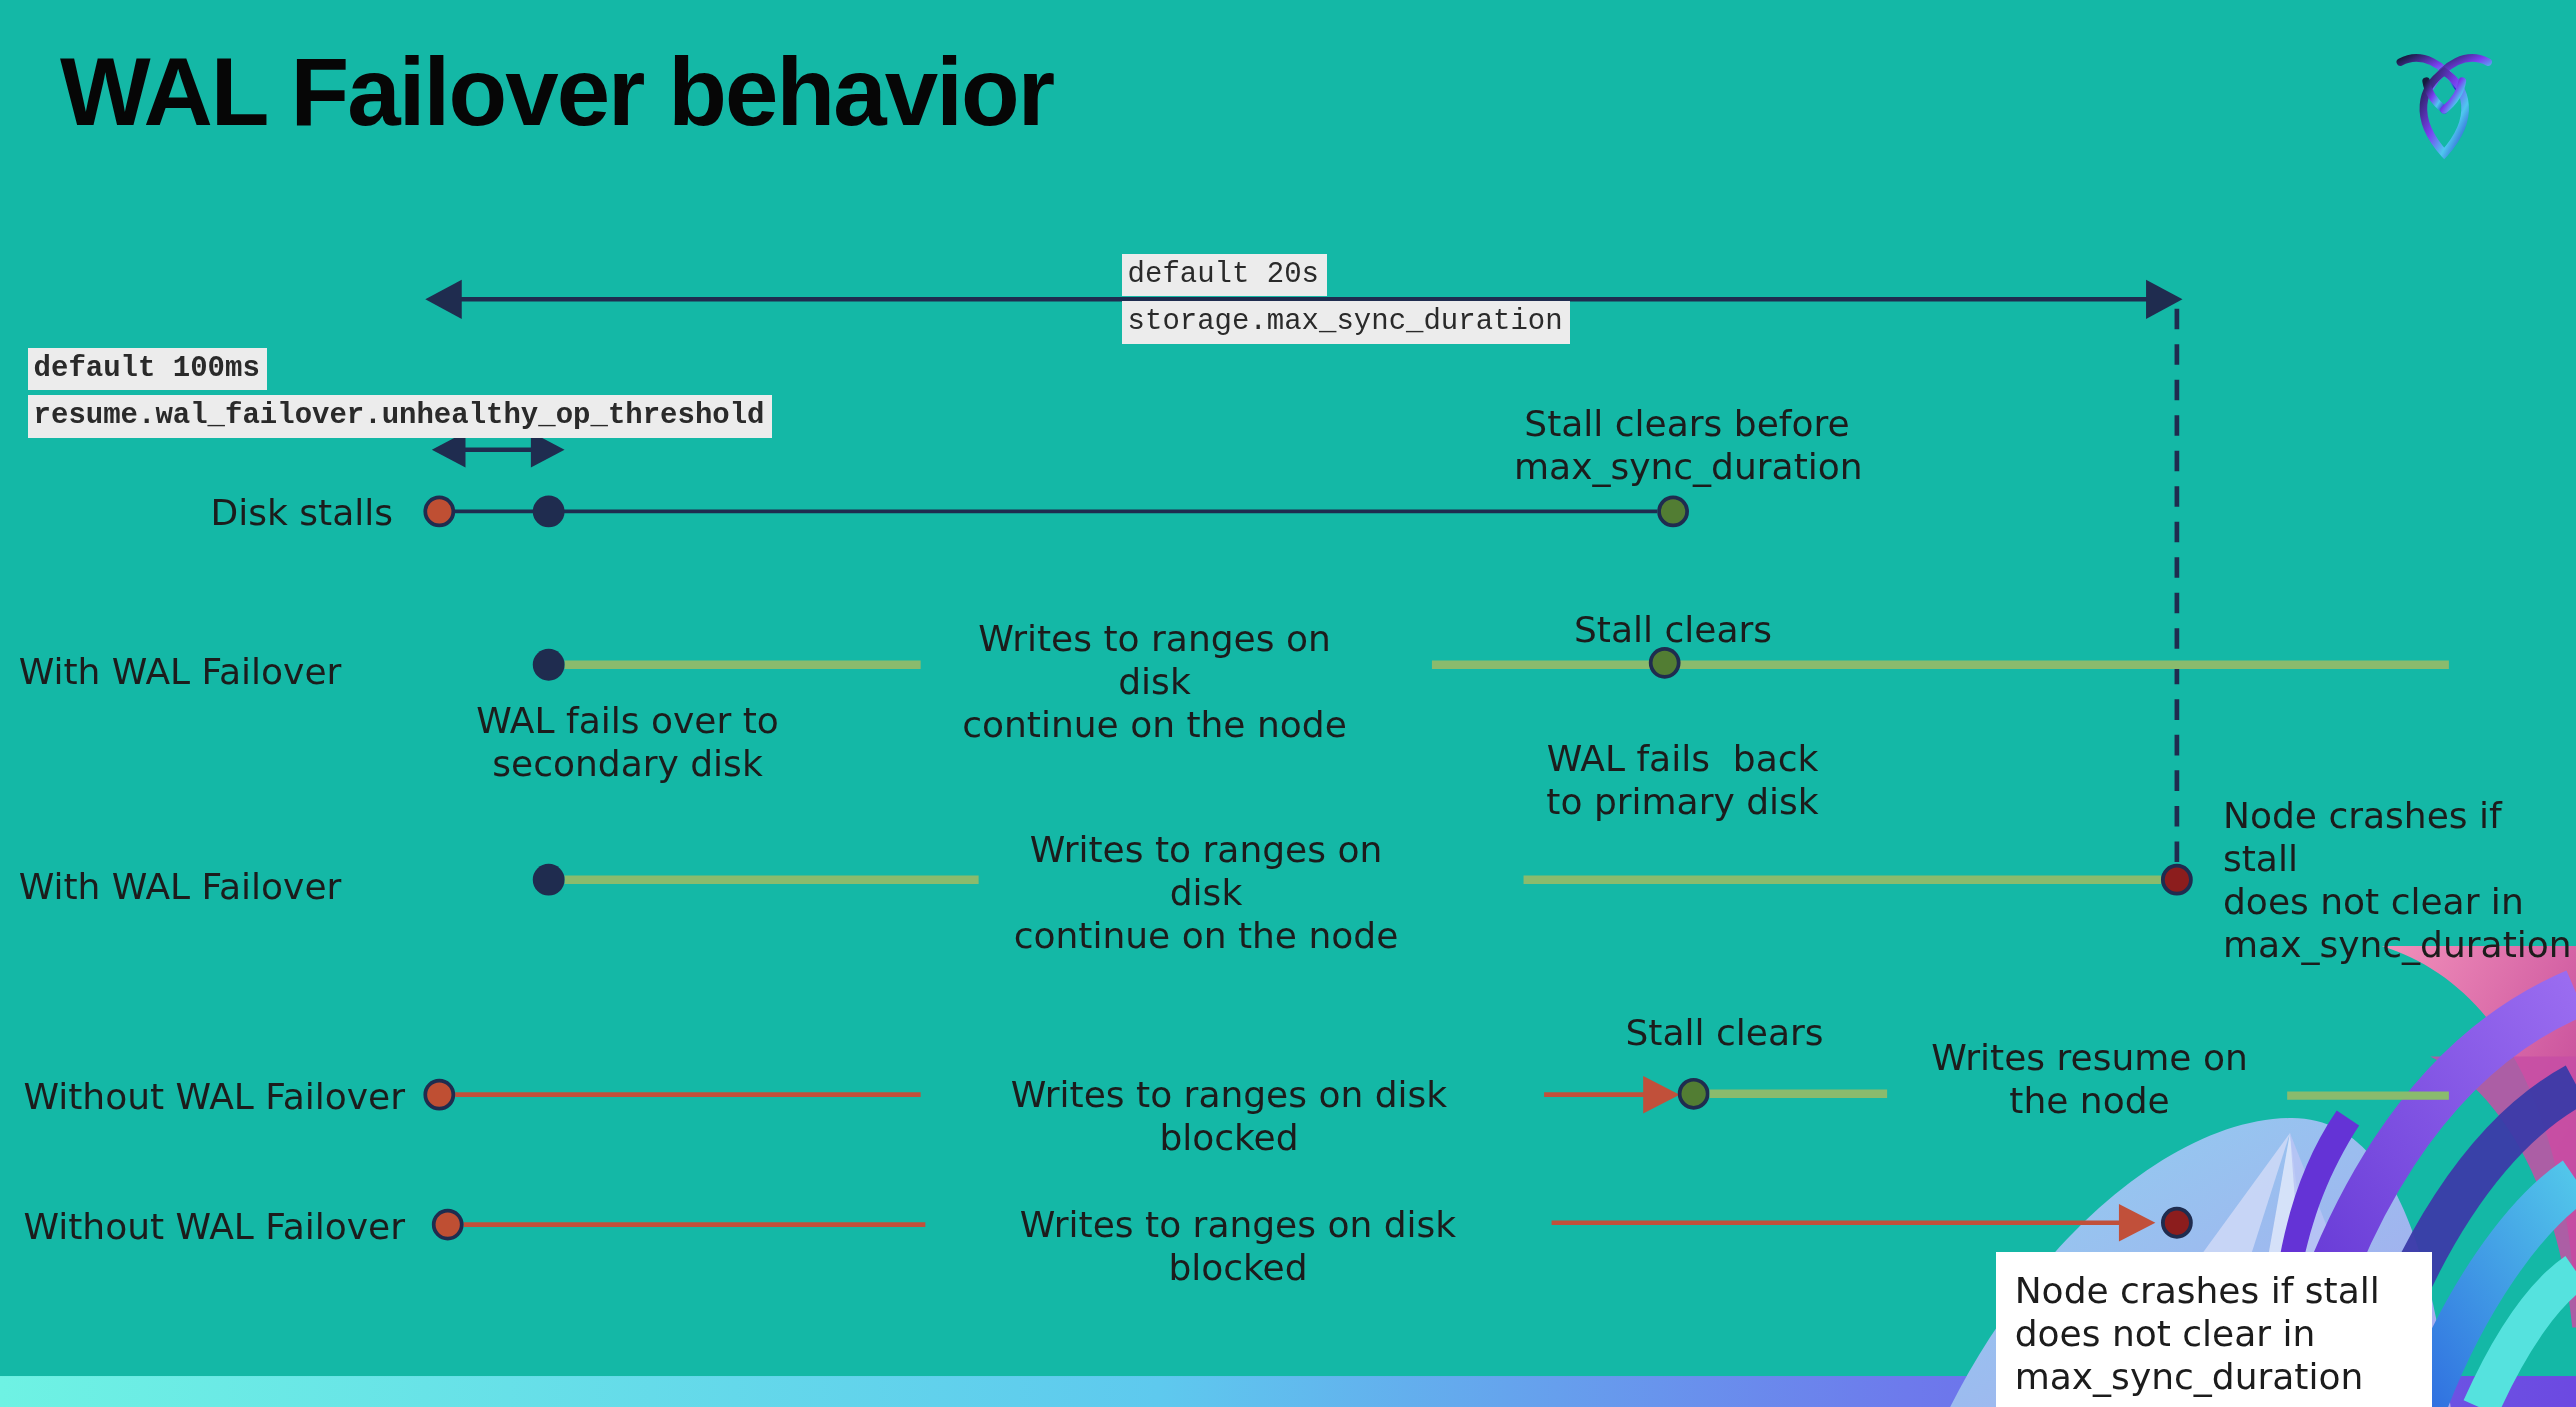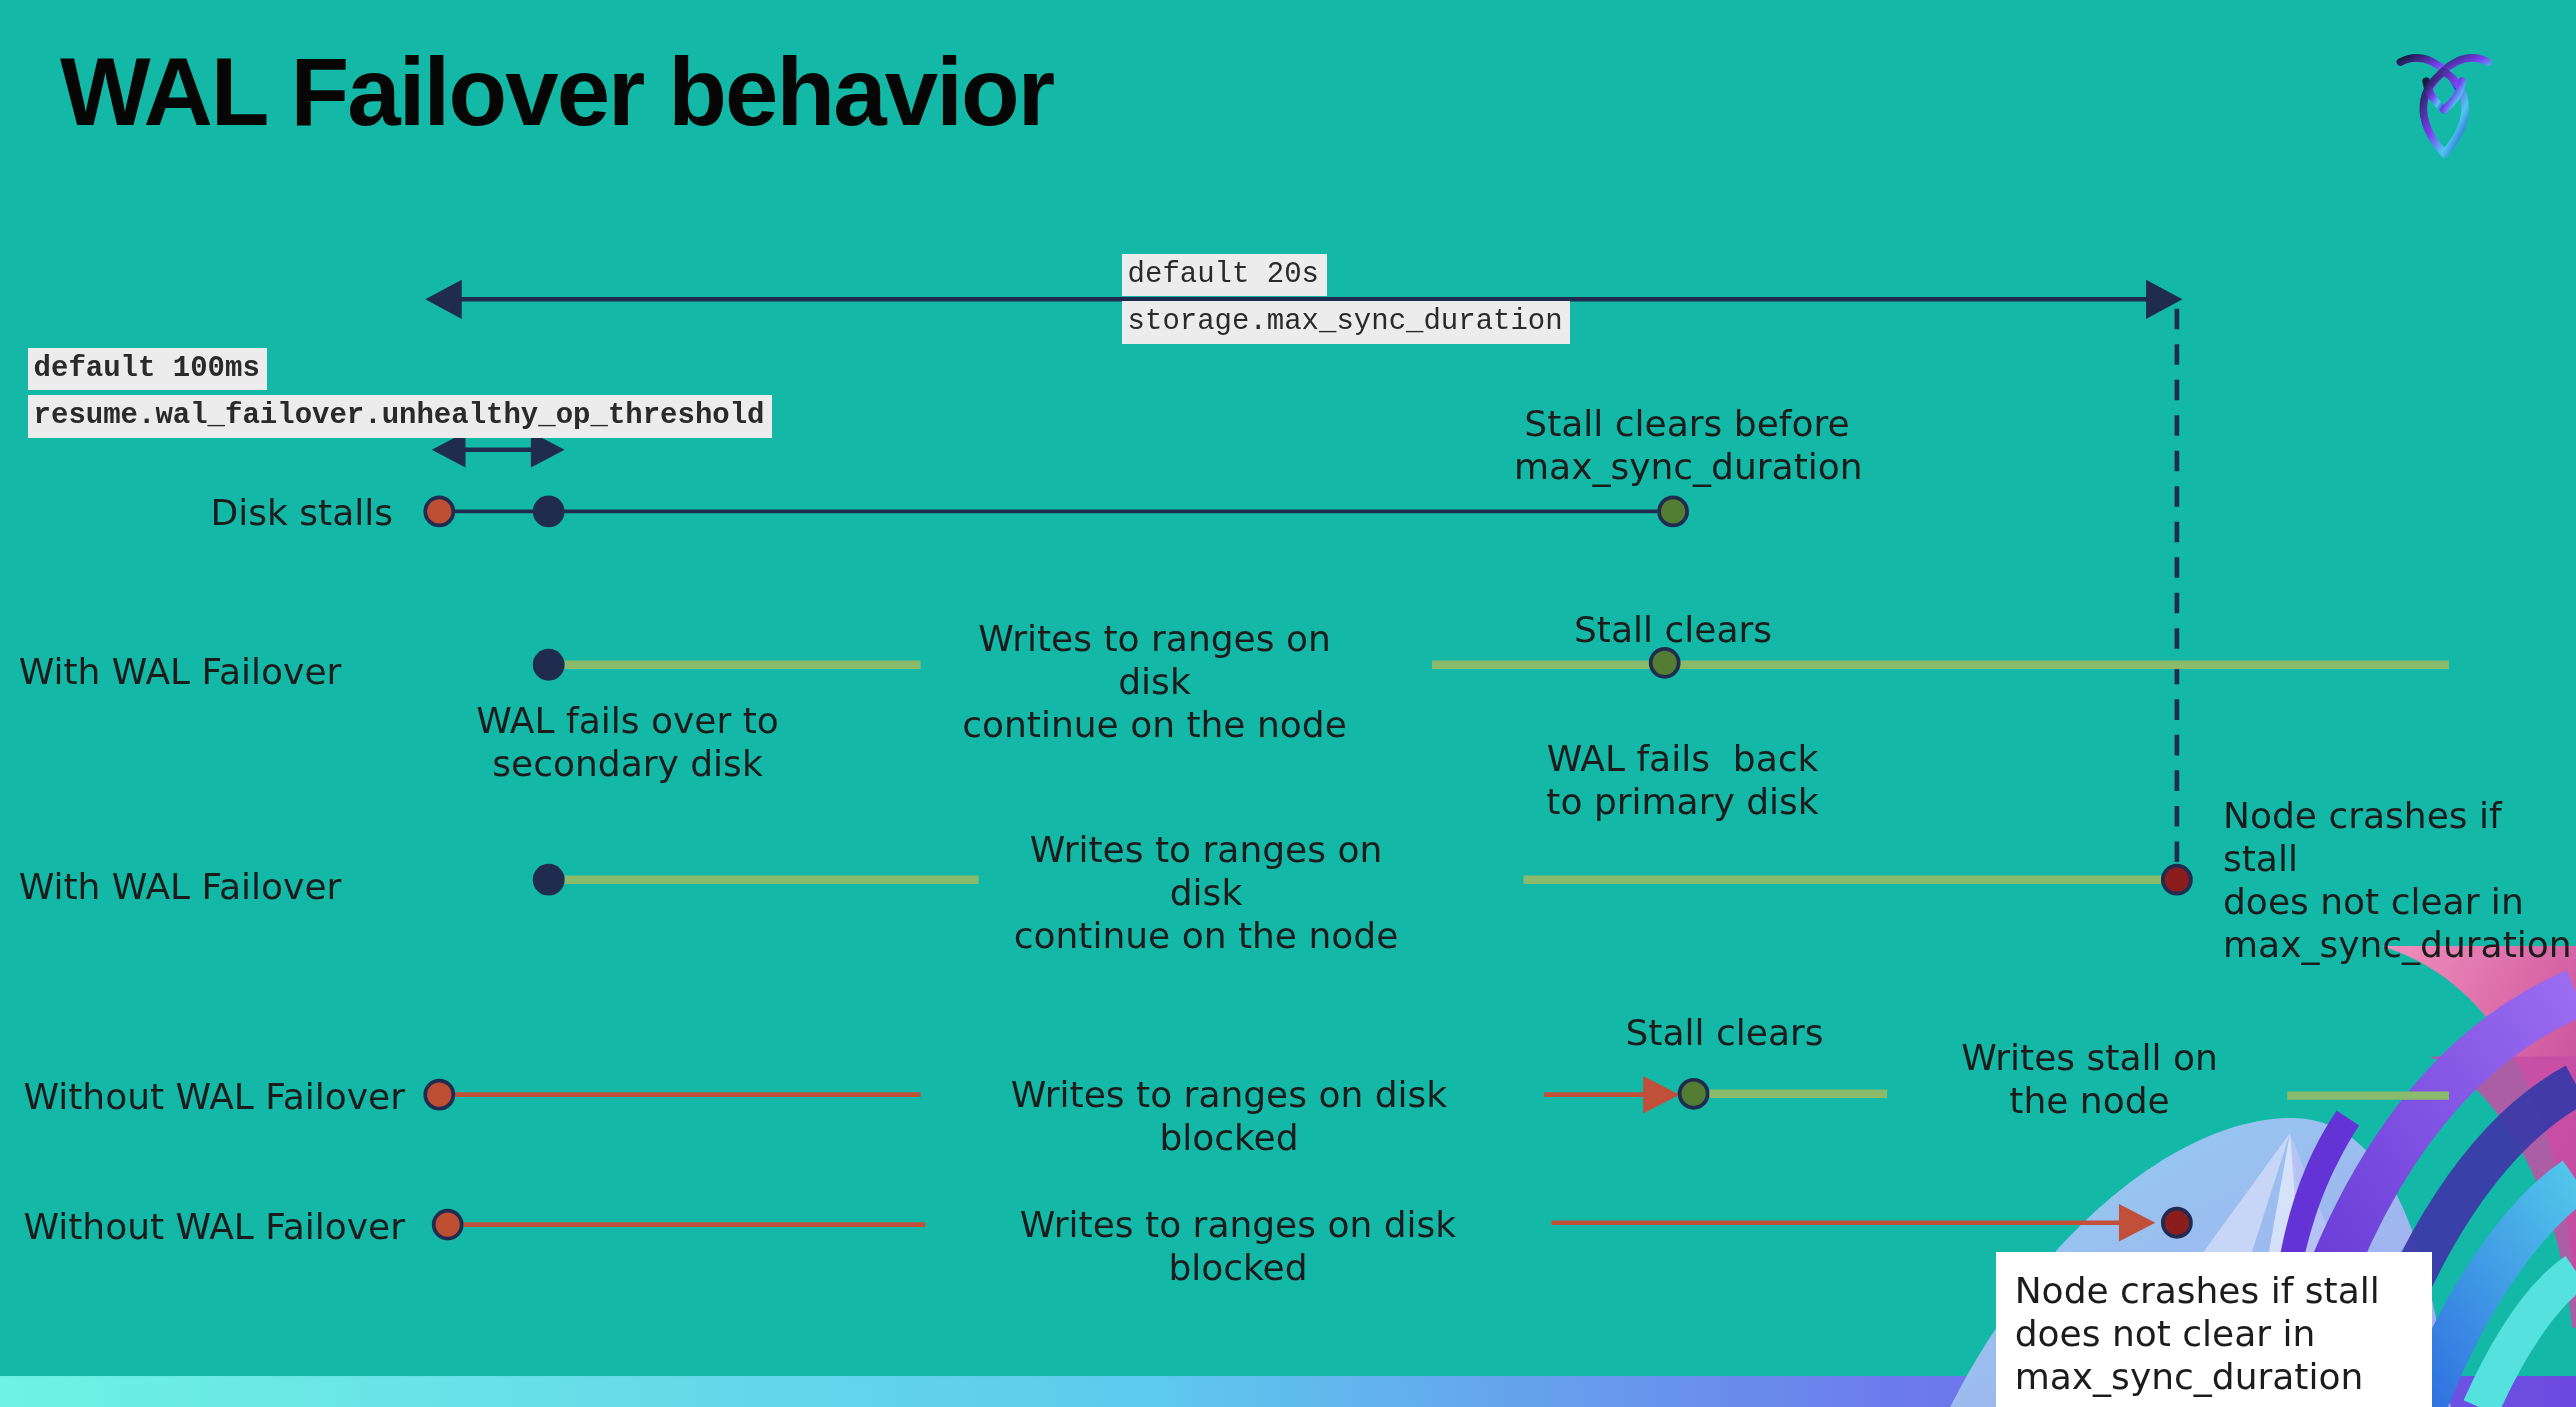--- a/index.html
+++ b/index.html
@@ -161,21 +161,21 @@
   <div class="abs lbl" style="left:18.7px;top:867px;">With WAL Failover</div>
   <div class="abs note center" style="left:991px;top:828px;width:430px;">Writes to ranges on disk
 continue on the node</div>
   <div class="abs note" style="left:2223px;top:794px;width:355px;">Node crashes if stall
 does not clear in
 max_sync_duration</div>
 
   <div class="abs lbl" style="left:23.4px;top:1077px;">Without WAL Failover</div>
   <div class="abs note center" style="left:944px;top:1073px;width:570px;">Writes to ranges on disk  blocked</div>
   <div class="abs note center" style="left:1589px;top:1011px;width:271px;">Stall clears</div>
-  <div class="abs note center" style="left:1907px;top:1036px;width:365px;">Writes stall on
+  <div class="abs note center" style="left:1907px;top:1036px;width:365px;">Writes resume on
 the node</div>
 
   <div class="abs lbl" style="left:23.4px;top:1207px;">Without WAL Failover</div>
   <div class="abs note center" style="left:953px;top:1203px;width:570px;">Writes to ranges on disk  blocked</div>
 
   <div class="abs whitebox" style="left:1996px;top:1252px;width:436px;height:155px;">
     <div class="note">Node crashes if stall
 does not clear in
 max_sync_duration</div>
   </div>

